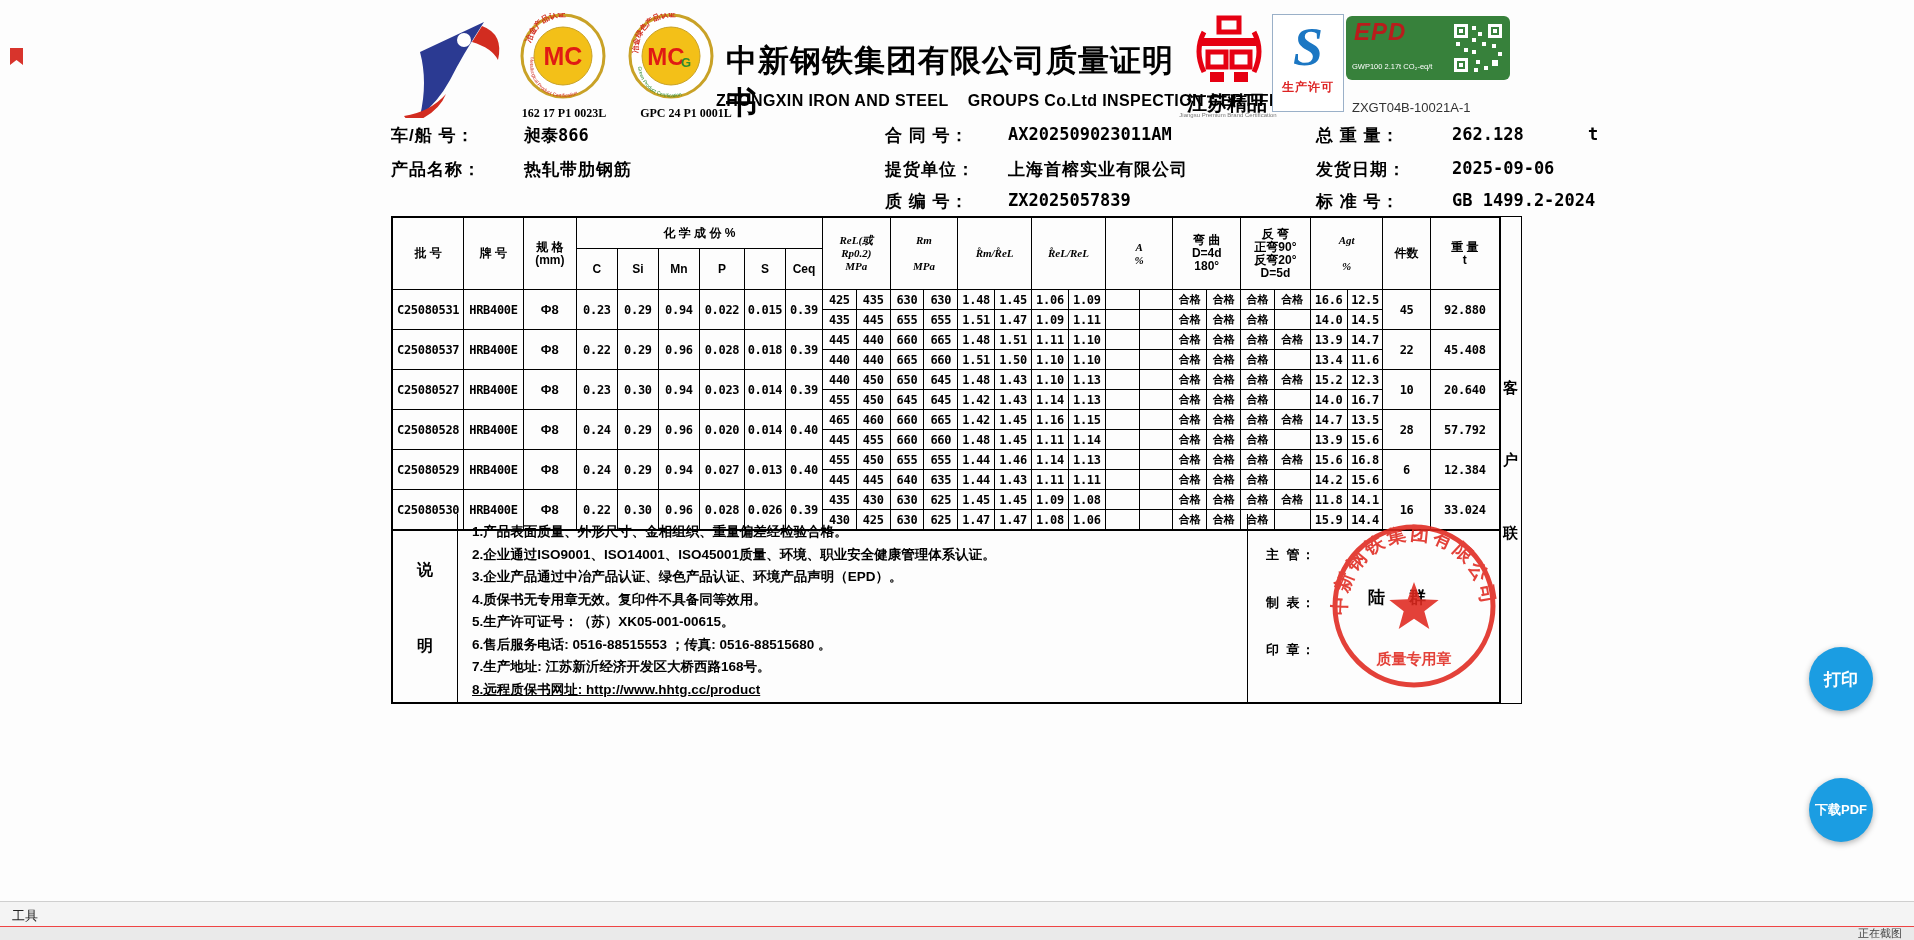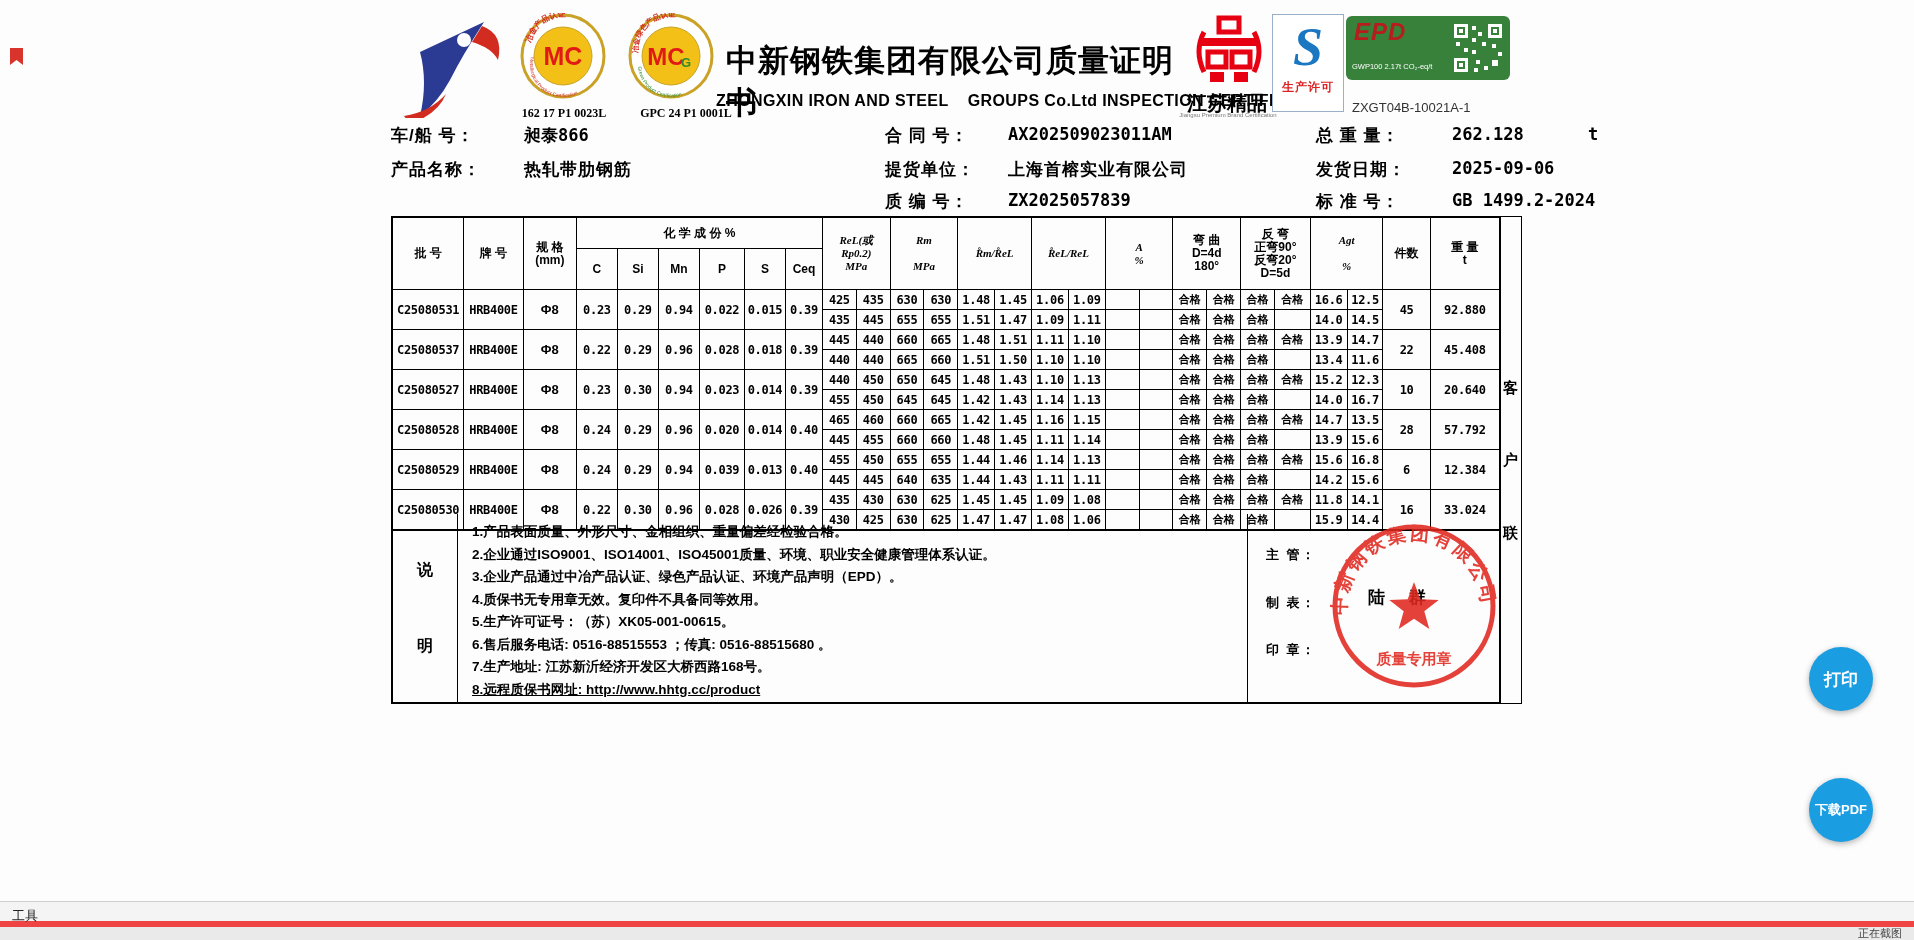--- a/index.html
+++ b/index.html
@@ -66,21 +66,21 @@
   #stamp{left:1326px;top:518px;opacity:.88;}
 
   
   .float-btn{width:64px;height:64px;border-radius:50%;background:#1b9de2;color:#fff;display:flex;
     align-items:center;justify-content:center;box-shadow:0 2px 6px rgba(0,0,0,.3);cursor:pointer;}
   #print-btn{left:1809px;top:647px;font-size:17px;font-weight:bold;}
   #download-btn{left:1809px;top:778px;font-size:13px;font-weight:bold;}
 
   
   #tools-bar{left:0;top:901px;width:1914px;height:26px;background:#f4f4f4;border-top:1px solid #cfcfcf;
-    border-bottom:6px solid #ef4444;box-sizing:border-box;padding-left:40px;}
+    border-bottom:1px solid #ef4444;box-sizing:border-box;padding-left:40px;}
   #tools-label{position:absolute;left:12px;top:5px;font-size:13px;color:#222;}
   #status-bar{left:0;top:927px;width:1914px;height:13px;background:#eaeaea;}
   #status-text{position:absolute;right:12px;top:0;font-size:11px;color:#444;line-height:13px;}
 </style>
 </head>
 <body>
 
 <div class="abs" id="corner-icon"></div>
 
 <svg class="abs" style="left:398px;top:18px" width="116" height="100" viewBox="0 0 116 100">
@@ -454,21 +454,21 @@
         <td class="mono">13.9</td>
         <td class="mono">15.6</td>
       </tr>
       <tr>
         <td rowspan="2" class="mono">C25080529</td>
         <td rowspan="2" class="mono">HRB400E</td>
         <td rowspan="2" class="cjk">Φ8</td>
         <td rowspan="2" class="mono">0.24</td>
         <td rowspan="2" class="mono">0.29</td>
         <td rowspan="2" class="mono">0.94</td>
-        <td rowspan="2" class="mono">0.039</td>
+        <td rowspan="2" class="mono">0.027</td>
         <td rowspan="2" class="mono">0.013</td>
         <td rowspan="2" class="mono">0.40</td>
         <td class="mono">455</td>
         <td class="mono">450</td>
         <td class="mono">655</td>
         <td class="mono">655</td>
         <td class="mono">1.44</td>
         <td class="mono">1.46</td>
         <td class="mono">1.14</td>
         <td class="mono">1.13</td>

